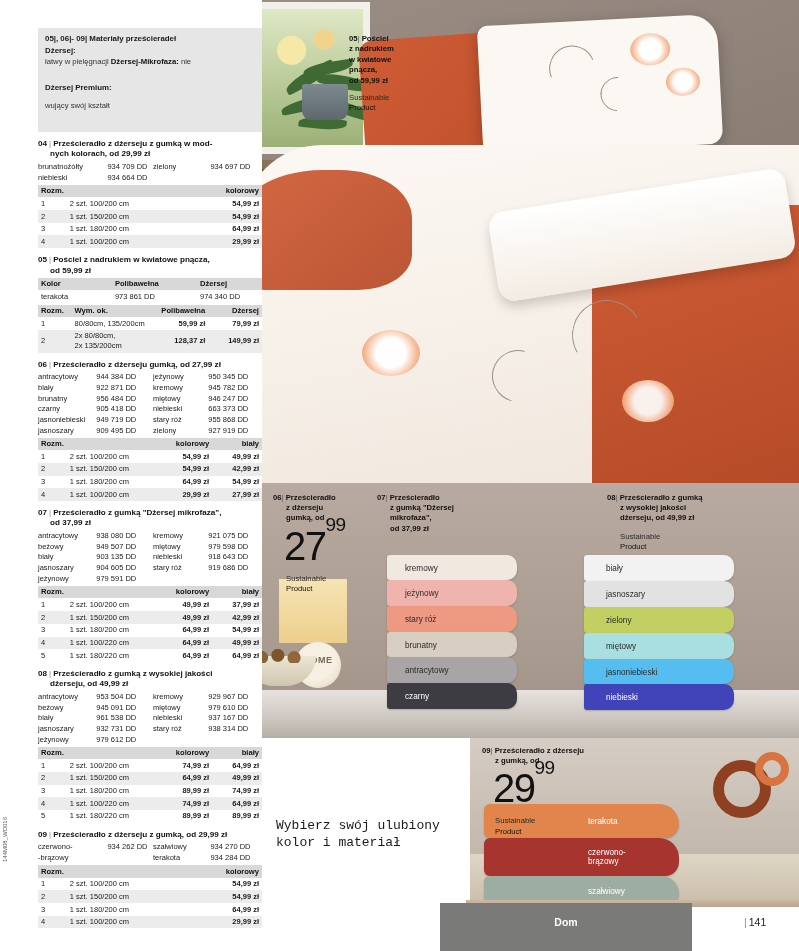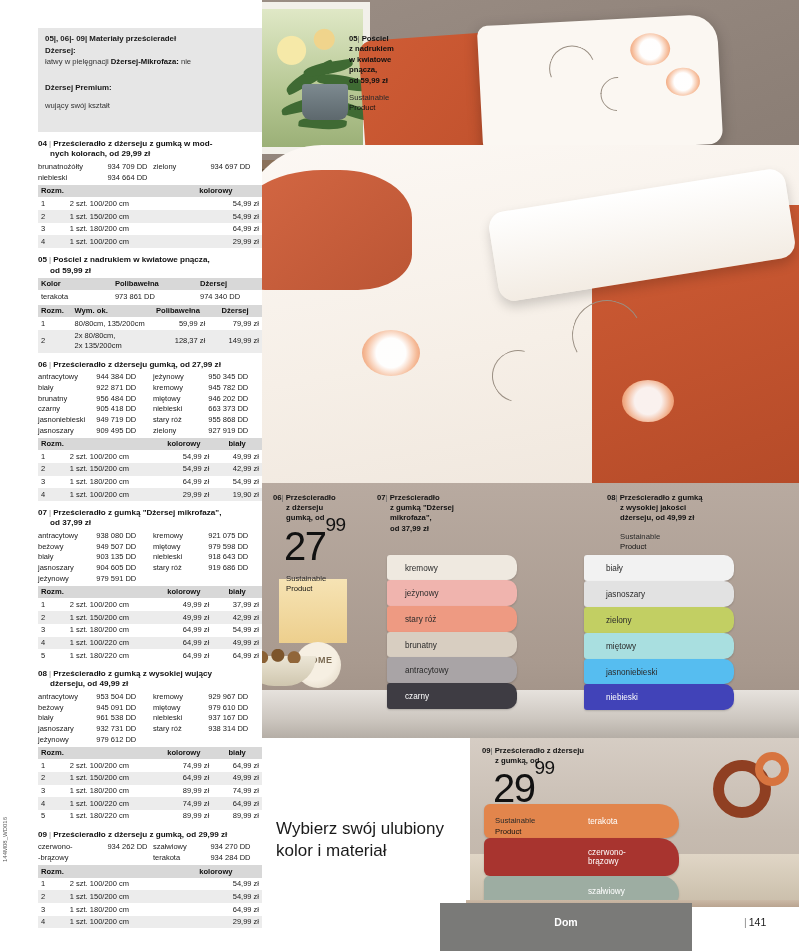--- a/index.html
+++ b/index.html
@@ -48,24 +48,24 @@
   .codes.twocol-wide td.code { width: 24%; margin-left: 45px; }
   .codes.twocol-wide td.name2 { width: 26%; }
   .codes.twocol-wide td.code2 { width: 24%; }
 
   
   .ptable { width: 100%; border-collapse: collapse; font-size: 7.5px; margin-top: 2px; }
   .ptable th {
     background:#d8d8d8; font-weight:bold; font-size:7.6px;
     text-align:left; padding:1.2px 3px; color:#111;
   }
-  .ptable th.r, .ptable td.r { text-align: center; }
+  .ptable th.r, .ptable td.r { text-align: right; }
   .ptable td { padding: 1.4px 3px; color:#1a1a1a; }
   .ptable tr.alt td { background:#ececec; }
-  .ptable td.price { font-weight: normal; text-align:right; white-space:nowrap; }
+  .ptable td.price { font-weight: bold; text-align:right; white-space:nowrap; }
   .ptable td.sz { width: 9%; }
   .ptable td.dim { width: 46%; }
   .ptable th.sz { width: 9%; }
   .ptable th.dim { width: 46%; }
 
   
   .photo { position: absolute; overflow: hidden; }
 
   
   .hero { left: 262px; top: 0; width: 537px; height: 483px; background:#8e8179; }
@@ -244,21 +244,21 @@
   .callout .bar { color:#5d5d5d; font-weight: normal; }
   .callout .sus { margin-top: 8px; font-weight: normal; color:#2a2a2a; }
   .bigprice {
     font-size: 40px; font-weight: normal; letter-spacing: -1.5px;
     color:#111; line-height: 1; margin-top: 2px;
   }
   .bigprice sup { font-size: 19px; letter-spacing: -.5px; top: -.75em; position: relative; }
 
   .tagline {
     position:absolute; left: 276px; top: 818px; width: 200px;
-    font-size: 17px; line-height: 1.28; color:#1a1a1a;
+    font-size: 13px; line-height: 1.28; color:#1a1a1a;font-family:Liberation Mono, monospace;
   }
 
   
   .footer-bar {
     position:absolute; left: 440px; top: 903px; width: 252px; height: 48px;
     background: #7a7a78;
     padding-left: 44px;
   }
   .footer-bar .txt {
     position:absolute; left:0; right:0; top: 13px; text-align:center;
@@ -408,21 +408,21 @@
         <tr>
               <td class="name">biały</td>
               <td class="code">922 871 DD</td>
               <td class="name2">kremowy</td>
               <td class="code2">945 782 DD</td>
             </tr>
         <tr>
               <td class="name">brunatny</td>
               <td class="code">956 484 DD</td>
               <td class="name2">miętowy</td>
-              <td class="code2">946 202 DD</td>
+              <td class="code2">946 247 DD</td>
             </tr>
         <tr>
               <td class="name">czarny</td>
               <td class="code">905 418 DD</td>
               <td class="name2">niebieski</td>
               <td class="code2">663 373 DD</td>
             </tr>
         <tr>
               <td class="name">jasnoniebieski</td>
               <td class="code">949 719 DD</td>
@@ -460,21 +460,21 @@
         <tr>
               <td>3</td>
               <td>1 szt. 180/200 cm</td>
               <td class="price">64,99 zł</td>
               <td class="price">54,99 zł</td>
             </tr>
         <tr class="alt">
               <td>4</td>
               <td>1 szt. 100/200 cm</td>
               <td class="price">29,99 zł</td>
-              <td class="price">19,90 zł</td>
+              <td class="price">27,99 zł</td>
             </tr>
       </tbody>
         </table>
     </div>
 
     <div class="prod">
       <div class="prod-title">
         <span class="n">07</span><span class="bar">|</span><span>Prześcieradło z gumką "Dżersej mikrofaza",</span>
         <span class="ind">od 37,99 zł</span>
       </div>
@@ -549,21 +549,21 @@
               <td>1 szt. 180/220 cm</td>
               <td class="price">64,99 zł</td>
               <td class="price">64,99 zł</td>
             </tr>
       </tbody>
         </table>
     </div>
 
     <div class="prod">
       <div class="prod-title">
-        <span class="n">08</span><span class="bar">|</span><span>Prześcieradło z gumką z wysokiej wujący</span>
+        <span class="n">08</span><span class="bar">|</span><span>Prześcieradło z gumką z wysokiej jakości</span>
         <span class="ind">dżerseju, od 49,99 zł</span>
       </div>
       <table class="codes twocol-wide">
         <tbody>
             <tr>
               <td class="name">antracytowy</td>
               <td class="code">953 504 DD</td>
               <td class="name2">kremowy</td>
               <td class="code2">929 967 DD</td>
             </tr>

